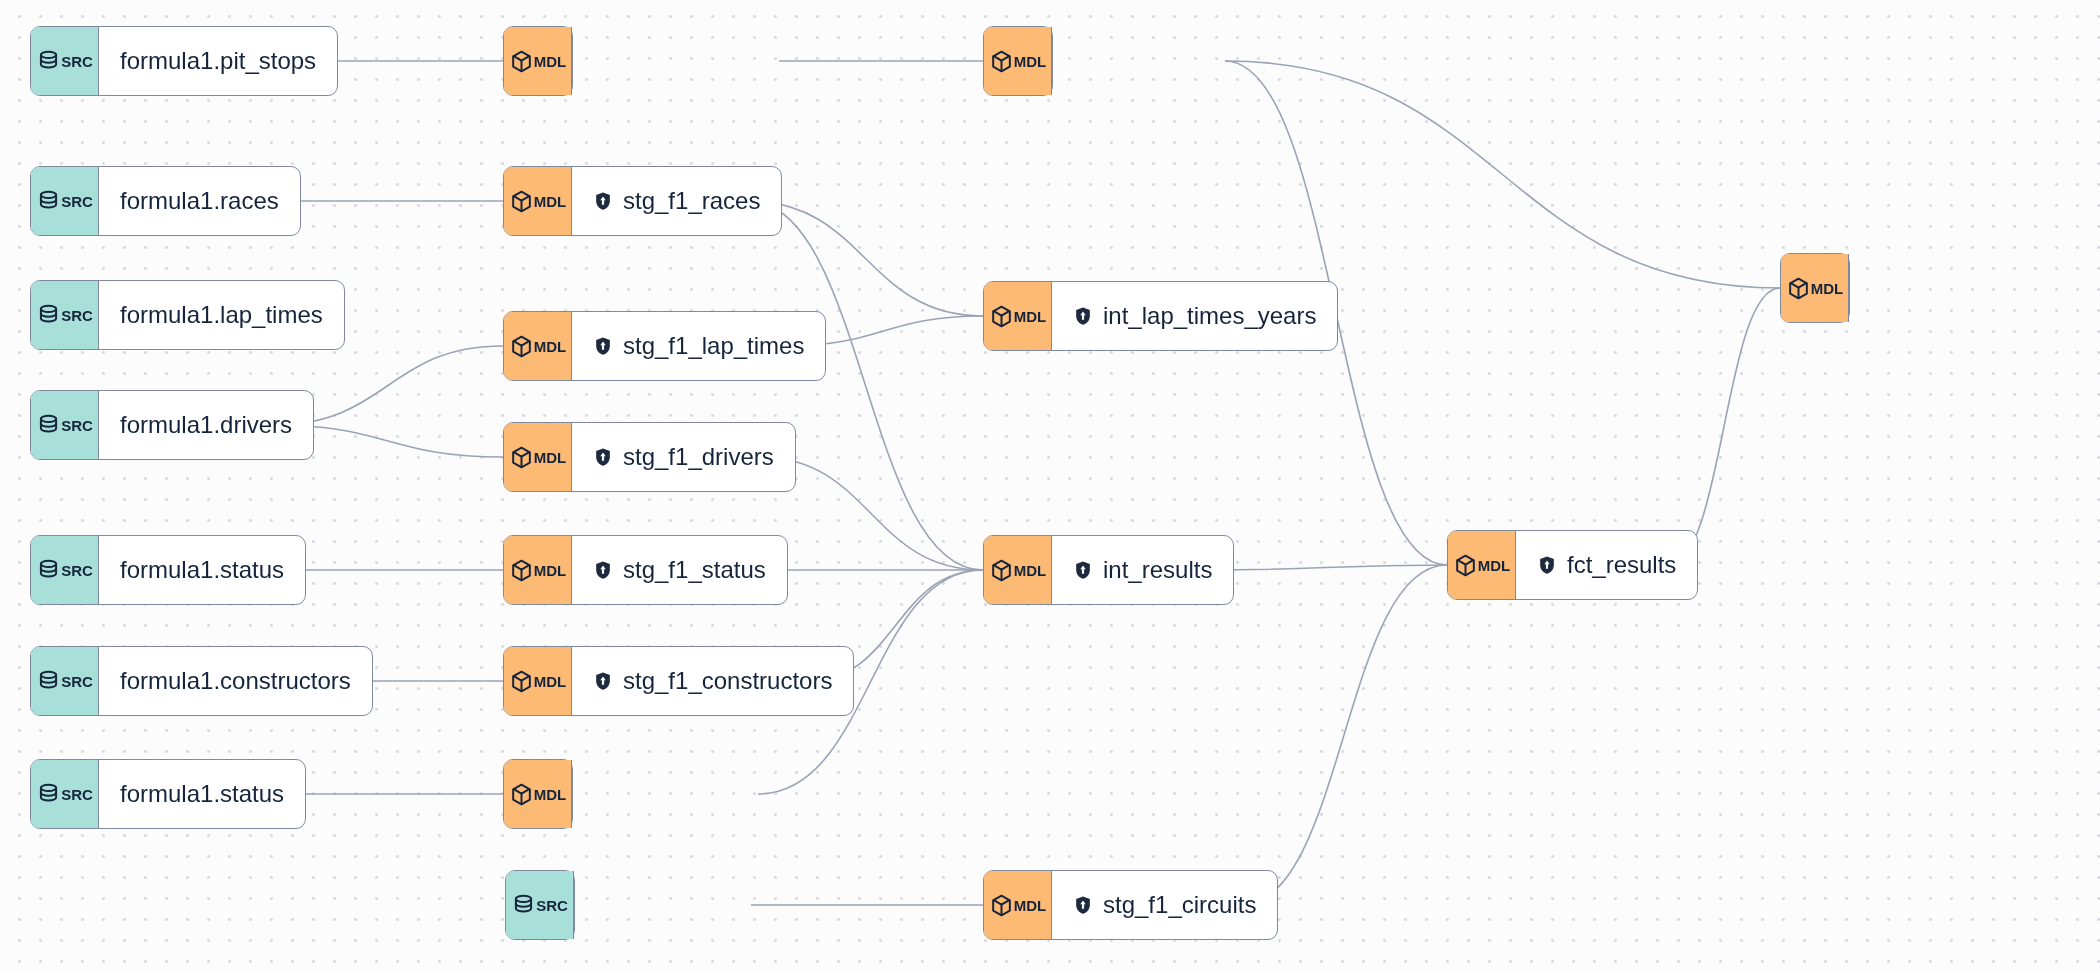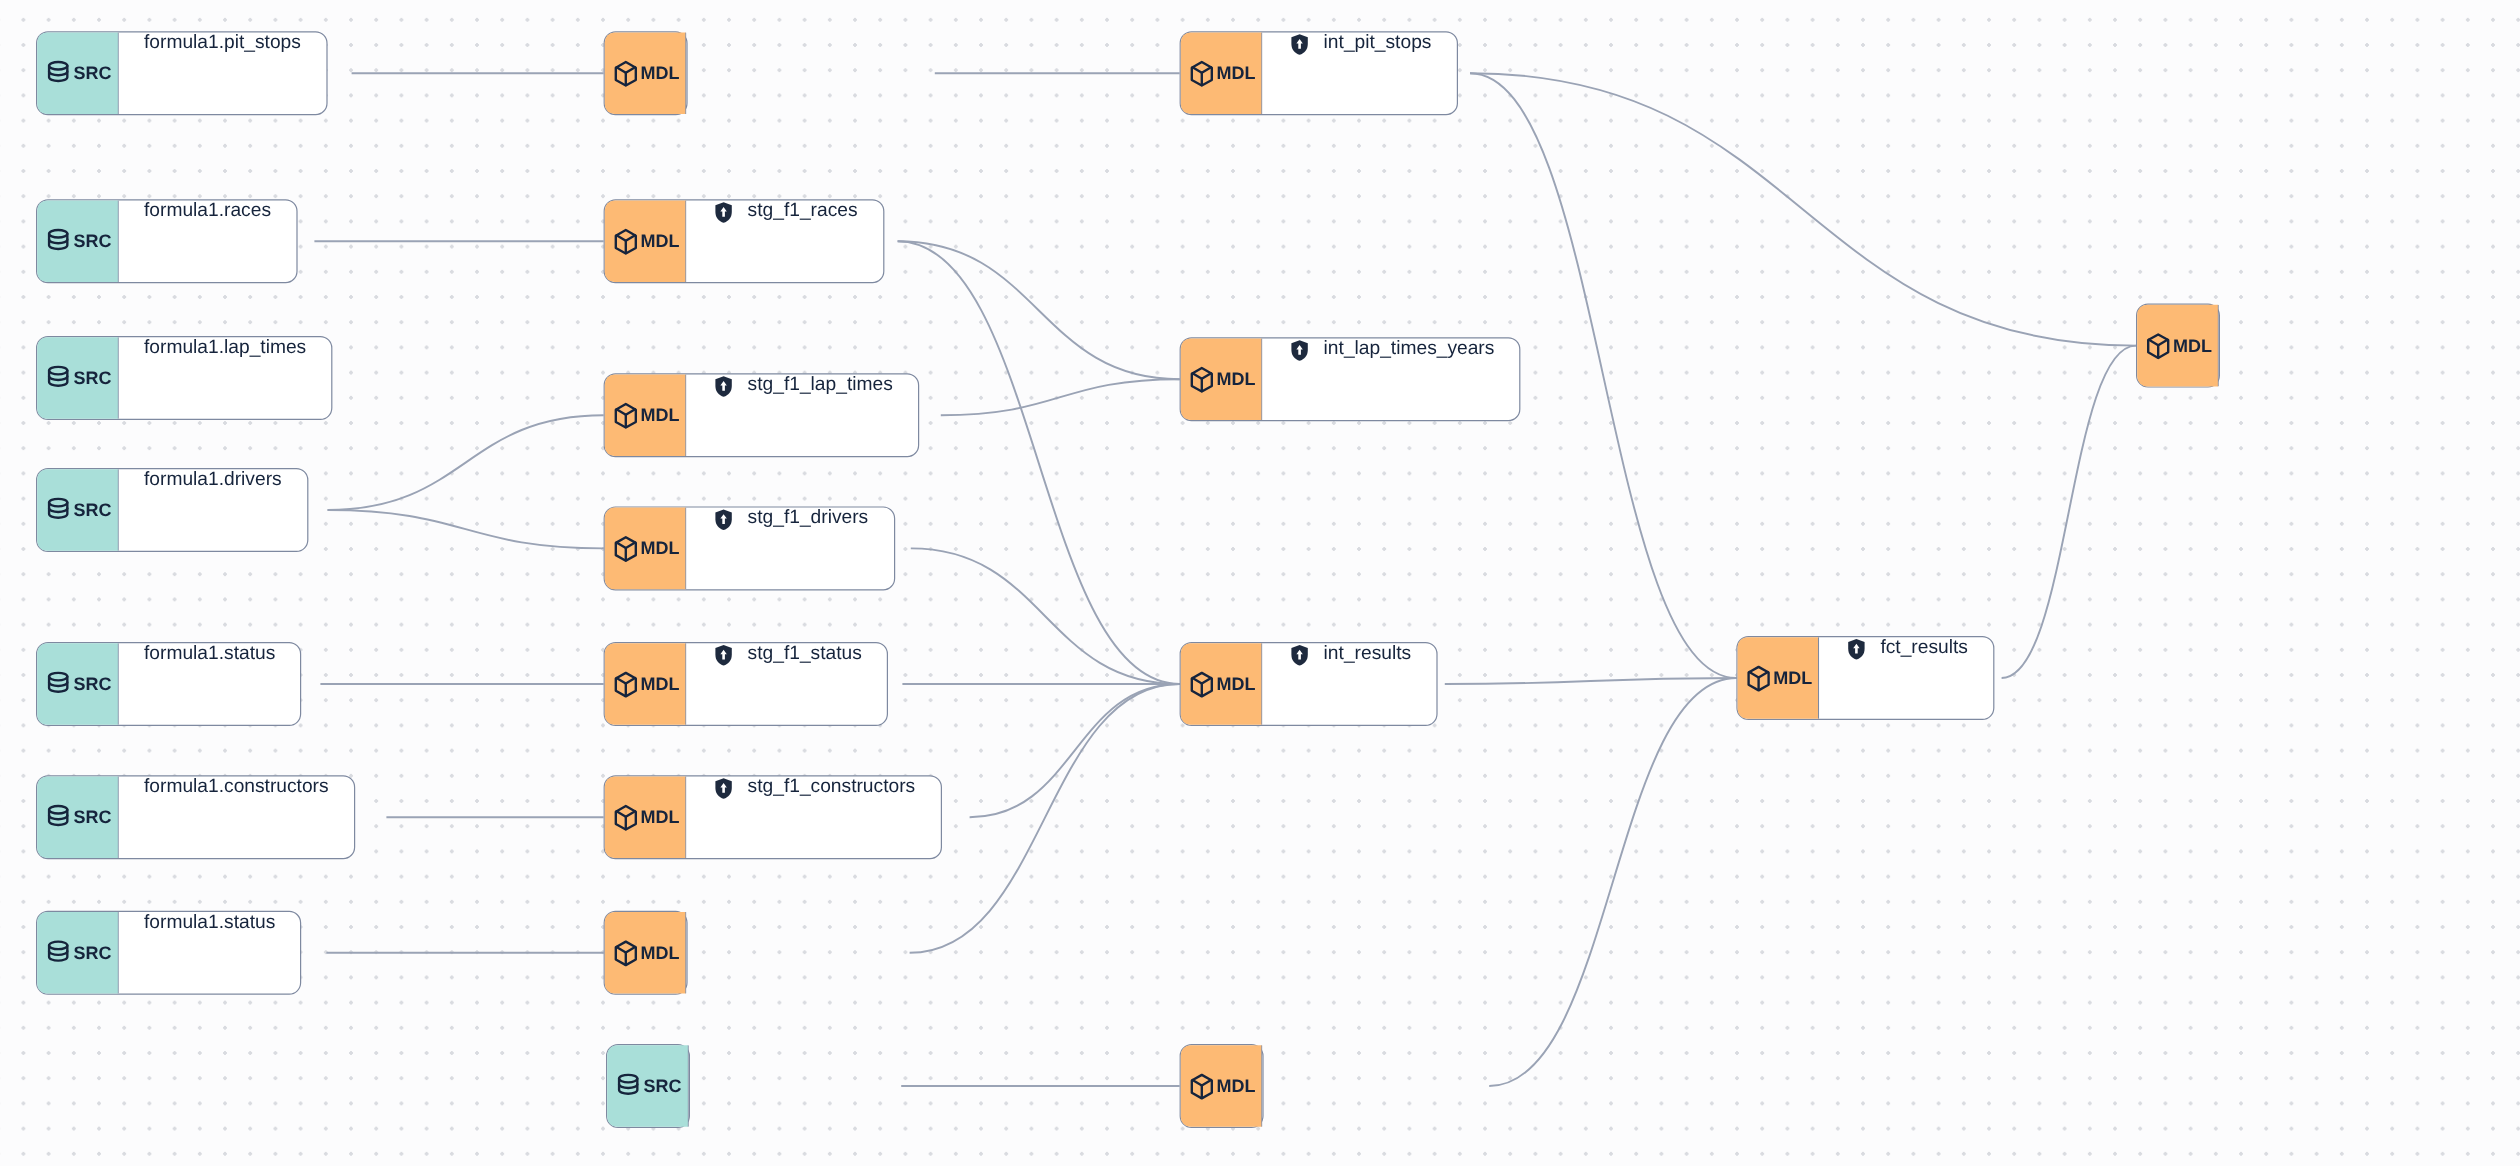--- a/index.html
+++ b/index.html
@@ -40,24 +40,24 @@
     border-radius:8px 0 0 8px;
     color:#16243c;
   }
   .node.source .badge { background:#a9dfd9; }
   .node.model  .badge { background:#fdba74; }
   .badge svg { width:25px; height:25px; display:block; stroke:#16243c; }
   .badge-label { font-size:15px; font-weight:700; line-height:1.05; margin-top:2px; letter-spacing:0; }
 
   .node-body {
     display:flex;
-    align-items:flex-start;
+    align-items:center;
     gap:10px;
     padding:0 21px;
-    font-size:16px;
+    font-size:24px;
     color:#16243c;
     white-space:nowrap;
   }
   .shield { display:flex; align-items:center; }
   .shield svg { width:20px; height:20px; display:block; }
 </style>
 </head>
 <body>
 
 <div class="canvas">
@@ -357,42 +357,42 @@
 
       <span class="badge-icon">
         <svg viewBox="0 0 24 24" fill="none" stroke-width="1.9" stroke-linecap="round" stroke-linejoin="round">
           <path d="M12 2.6 20 7.1 v9.8 L12 21.4 4 16.9 V7.1 Z"></path>
           <path d="M4.6 6.8 12 11.2 19.4 6.8"></path>
           <path d="M12 11.2 V21"></path>
         </svg>
       </span>
       <span class="badge-label">MDL</span>
     </div>
+    <div class="node-body">
+      <span class="shield">
+        <svg viewBox="0 0 24 24">
+          <path fill="#1e2a3e" d="M12 1.8 L20.2 4.8 V11.6 C20.2 17.4 16.7 20.9 12 22.4 C7.3 20.9 3.8 17.4 3.8 11.6 V4.8 Z"></path>
+          <path fill="#ffffff" d="M12 6.6 L15.2 11 H13.3 V16.4 H10.7 V11 H8.8 Z"></path>
+        </svg>
+      </span>
+      <span class="node-label">stg_f1_circuits</span>
+    </div>
   </div>
     <div class="node model" style="left: 983px; top: 26px;">
     <div class="badge">
 
       <span class="badge-icon">
         <svg viewBox="0 0 24 24" fill="none" stroke-width="1.9" stroke-linecap="round" stroke-linejoin="round">
           <path d="M12 2.6 20 7.1 v9.8 L12 21.4 4 16.9 V7.1 Z"></path>
           <path d="M4.6 6.8 12 11.2 19.4 6.8"></path>
           <path d="M12 11.2 V21"></path>
         </svg>
       </span>
       <span class="badge-label">MDL</span>
     </div>
-    <div class="node-body">
-      <span class="shield">
-        <svg viewBox="0 0 24 24">
-          <path fill="#1e2a3e" d="M12 1.8 L20.2 4.8 V11.6 C20.2 17.4 16.7 20.9 12 22.4 C7.3 20.9 3.8 17.4 3.8 11.6 V4.8 Z"></path>
-          <path fill="#ffffff" d="M12 6.6 L15.2 11 H13.3 V16.4 H10.7 V11 H8.8 Z"></path>
-        </svg>
-      </span>
-      <span class="node-label">int_pit_stops</span>
-    </div>
   </div>
     <div class="node model" style="left: 983px; top: 281px;">
     <div class="badge">
 
       <span class="badge-icon">
         <svg viewBox="0 0 24 24" fill="none" stroke-width="1.9" stroke-linecap="round" stroke-linejoin="round">
           <path d="M12 2.6 20 7.1 v9.8 L12 21.4 4 16.9 V7.1 Z"></path>
           <path d="M4.6 6.8 12 11.2 19.4 6.8"></path>
           <path d="M12 11.2 V21"></path>
         </svg>

